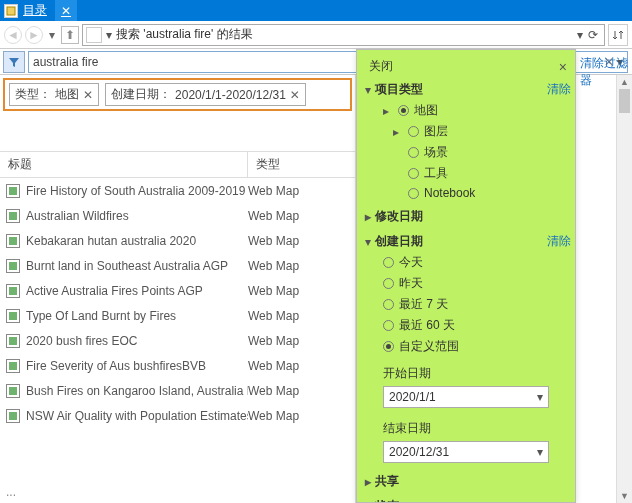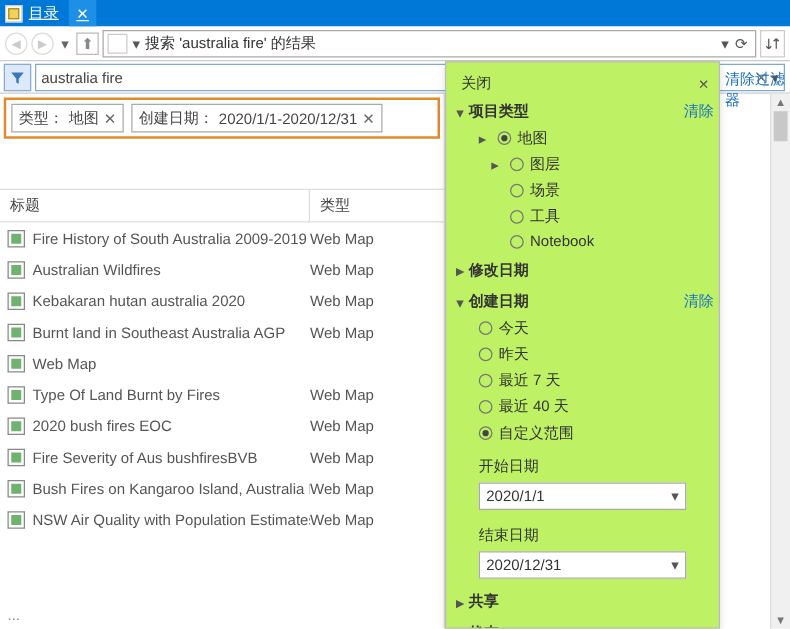--- a/index.html
+++ b/index.html
@@ -153,20 +153,21 @@
           <span class="rtitle">Kebakaran hutan australia 2020</span>
           <span class="rtype">Web Map</span>
         </div>
         <div class="row">
           <span class="ricon"></span>
           <span class="rtitle">Burnt land in Southeast Australia AGP</span>
           <span class="rtype">Web Map</span>
         </div>
         <div class="row">
           <span class="ricon"></span>
+          <span class="rtitle">Active Australia Fires Points AGP</span>
           <span class="rtype">Web Map</span>
         </div>
         <div class="row">
           <span class="ricon"></span>
           <span class="rtitle">Type Of Land Burnt by Fires</span>
           <span class="rtype">Web Map</span>
         </div>
         <div class="row">
           <span class="ricon"></span>
           <span class="rtitle">2020 bush fires EOC</span>
@@ -252,21 +253,21 @@
         <div class="optrow">
           <span class="radio"></span>
           <span>昨天</span>
         </div>
         <div class="optrow">
           <span class="radio"></span>
           <span>最近 7 天</span>
         </div>
         <div class="optrow">
           <span class="radio"></span>
-          <span>最近 40 天</span>
+          <span>最近 60 天</span>
         </div>
         <div class="optrow">
           <span class="radio sel"></span>
           <span>自定义范围</span>
         </div>
       </div>
     <div class="datelabel">开始日期</div>
     <div class="datebox">
       <span class="dtxt">2020/1/1</span>
       <span class="darrow">▾</span>

